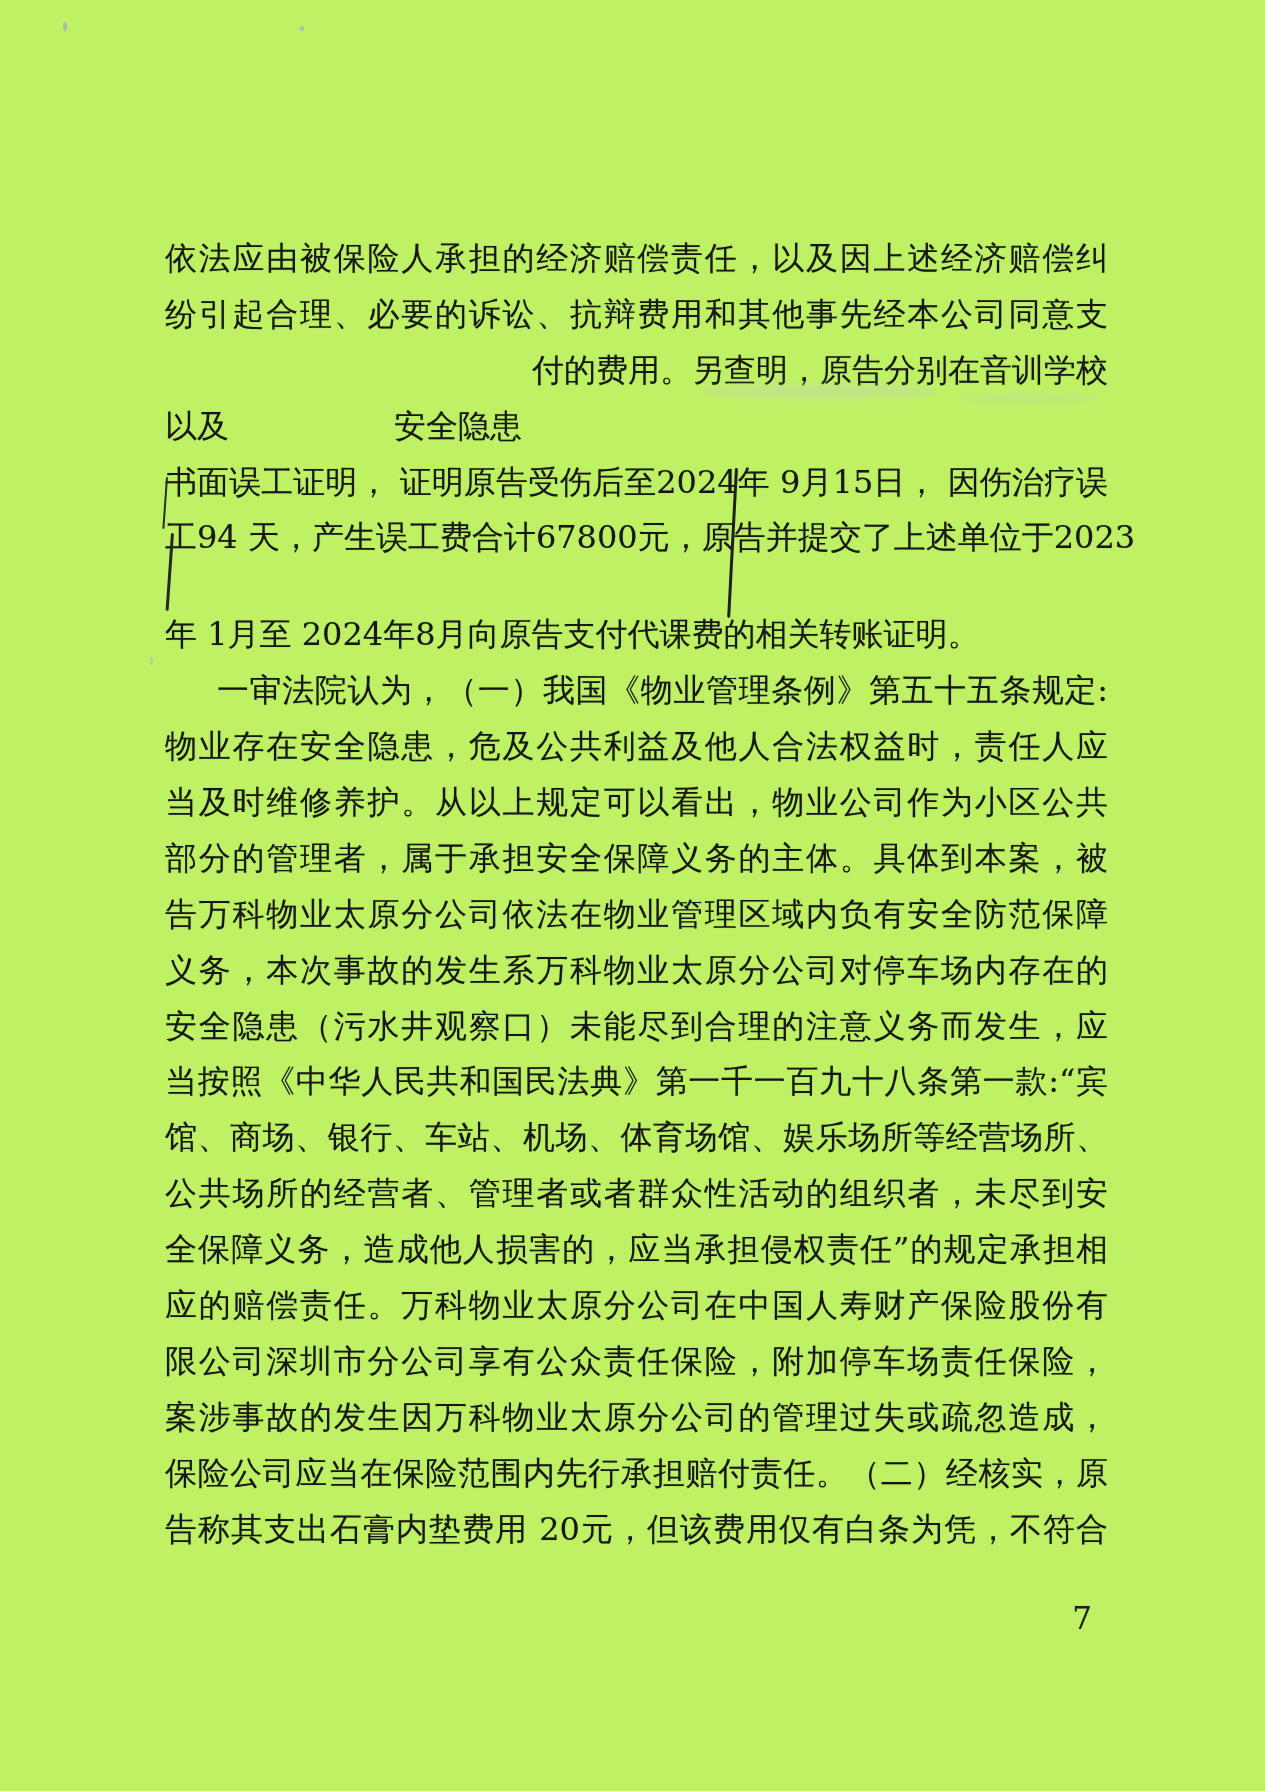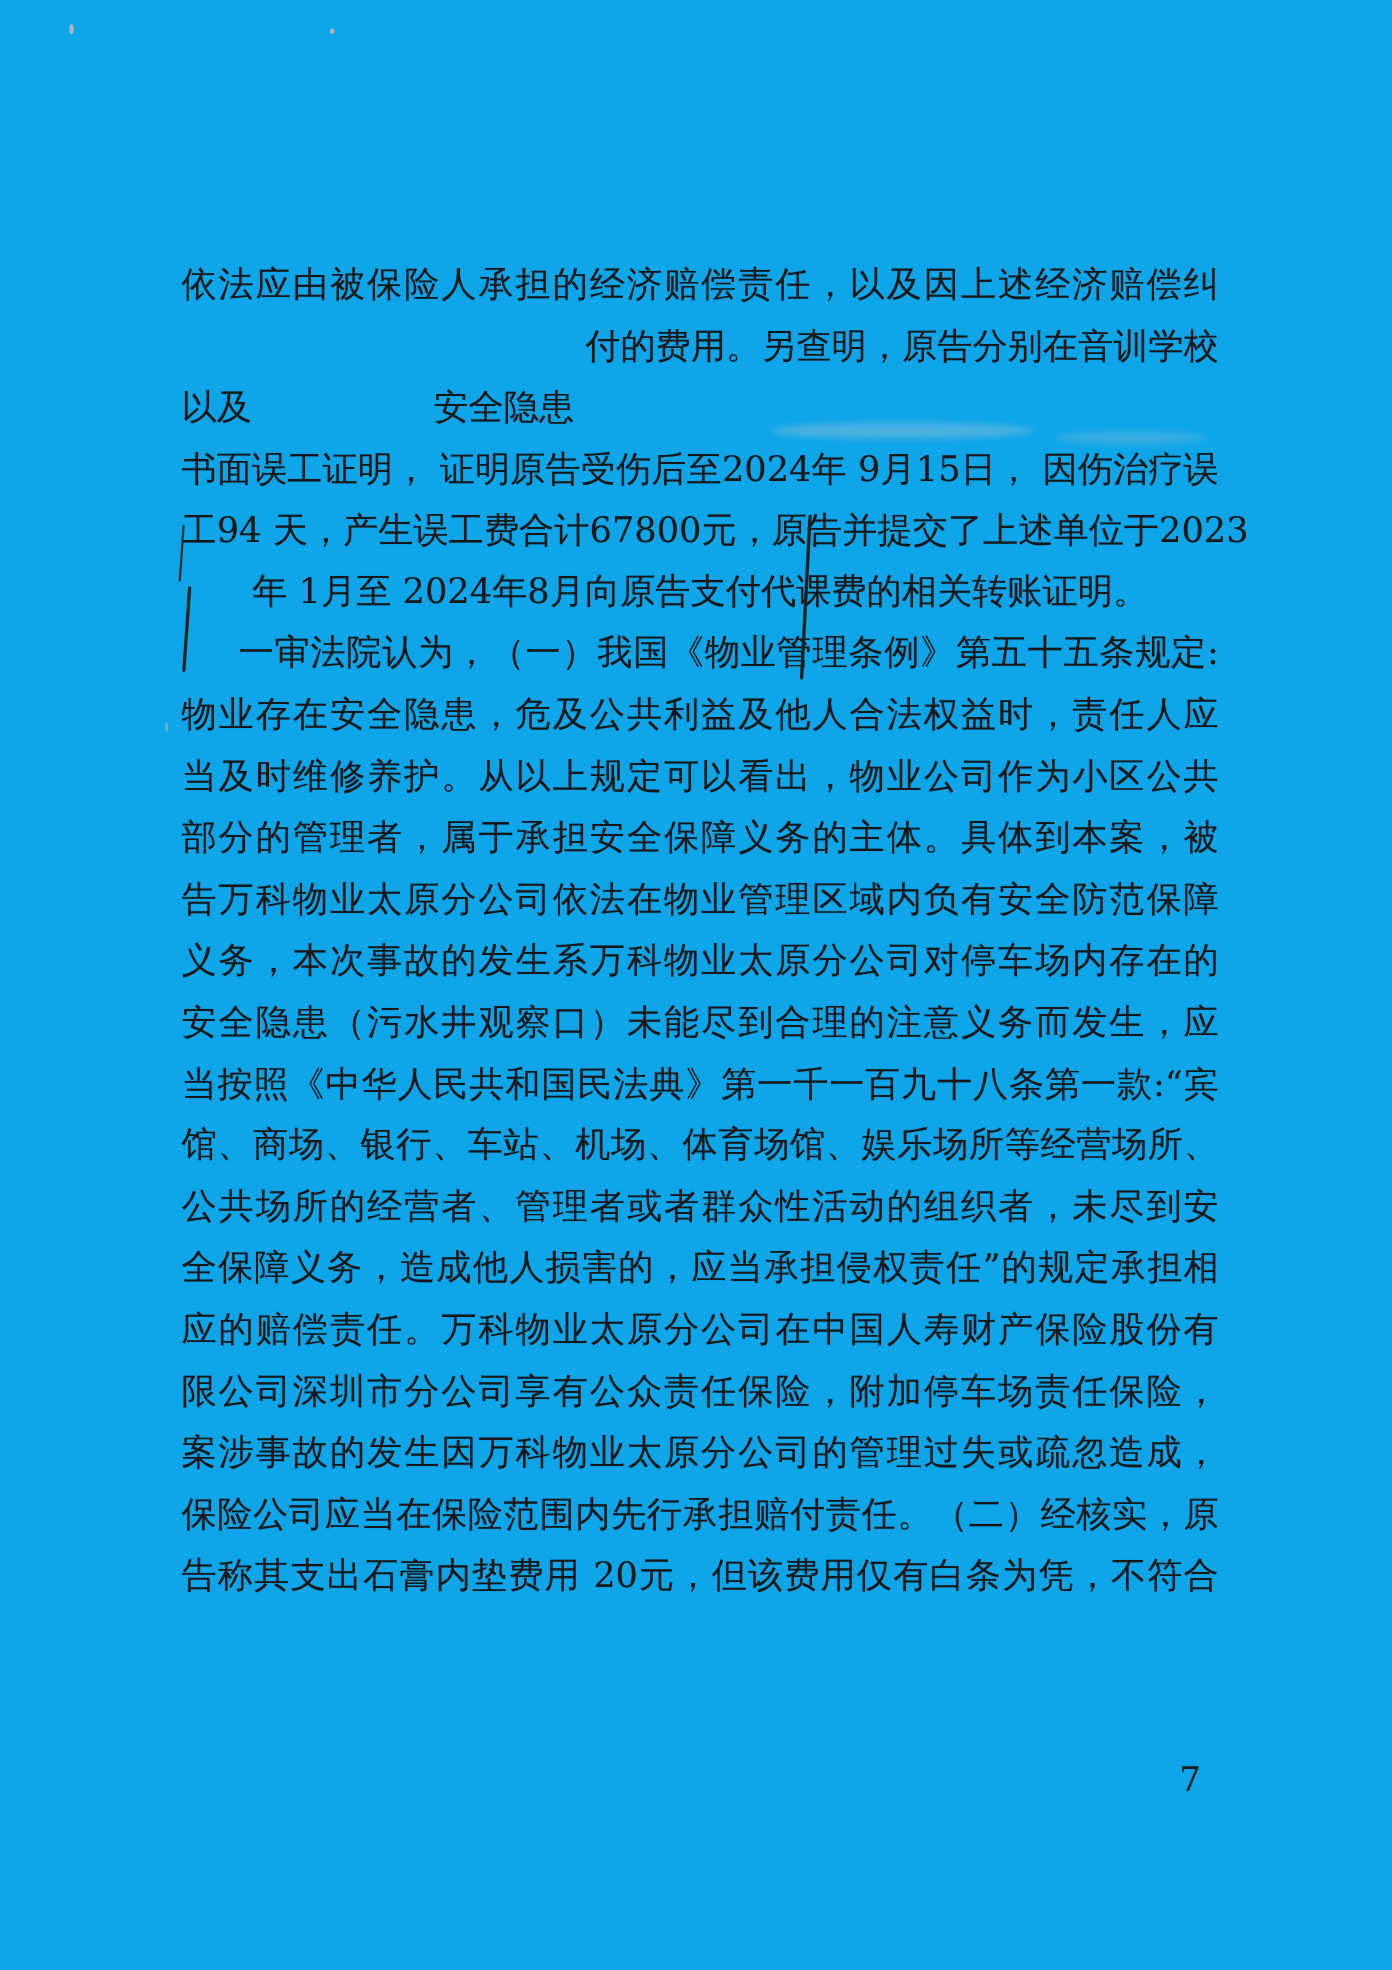--- a/index.html
+++ b/index.html
@@ -1,38 +1,38 @@
 <!DOCTYPE html>
 <html><head>
 <meta charset="utf-8">
 <style>
   html,body{margin:0;padding:0;background:#e9e9e9;}
   .page{
     position:relative;
     width:1265px;height:1791px;
-    background:#0ea5e9;
+    background:#bef264;
     overflow:hidden;
     font-family:"DejaVu Serif","Liberation Serif",serif;
   }
   .text-block{
     position:absolute;
     left:165px;top:231px;width:943px;
     font-size:32px;
     color:#171717;
     text-shadow:0 0 1px rgba(40,40,40,.35);
   }
   .line{
     height:55.9px;
     line-height:55.9px;
     white-space:nowrap;
     overflow:visible;
   }
   .line.justify{text-align:justify;text-align-last:justify;}
   .line.justify-indent{text-align:justify;text-align-last:justify;text-indent:52px;}
-  .line.left{text-align:center;}
+  .line.left{text-align:left;margin-top:41px;}
   .line.redacted-2{display:flex;justify-content:flex-end;}
   .line.redacted-3{display:flex;align-items:center;font-family:Liberation Serif, serif;}
   .gap{display:inline-block;height:1px;}
   .gap1{width:165px;}
   .gap2{width:202px;}
   .page-number{
     position:absolute;
     left:1052px;top:1600px;
     width:60px;
     font-size:31px;
@@ -83,20 +83,21 @@
   .speck2{left:300px;top:26px;width:4px;height:5px;}
   .speck3{left:150px;top:657px;width:3px;height:8px;opacity:.6;}
 </style>
 </head>
 <body>
 
 <div class="page">
 
   <div class="text-block" id="text-block">
       <div class="line justify">依法应由被保险人承担的经济赔偿责任，以及因上述经济赔偿纠</div>
+      <div class="line justify">纷引起合理、必要的诉讼、抗辩费用和其他事先经本公司同意支</div>
       <div class="line redacted-2">
         <span>付的费用。另查明，原告分别在</span>
         <span>音训学校</span>
       </div>
       <div class="line redacted-3">
         <span>以及</span>
         <span class="gap gap1"></span>
         <span>安全隐患</span>
         <span class="gap gap2"></span>
       </div>

